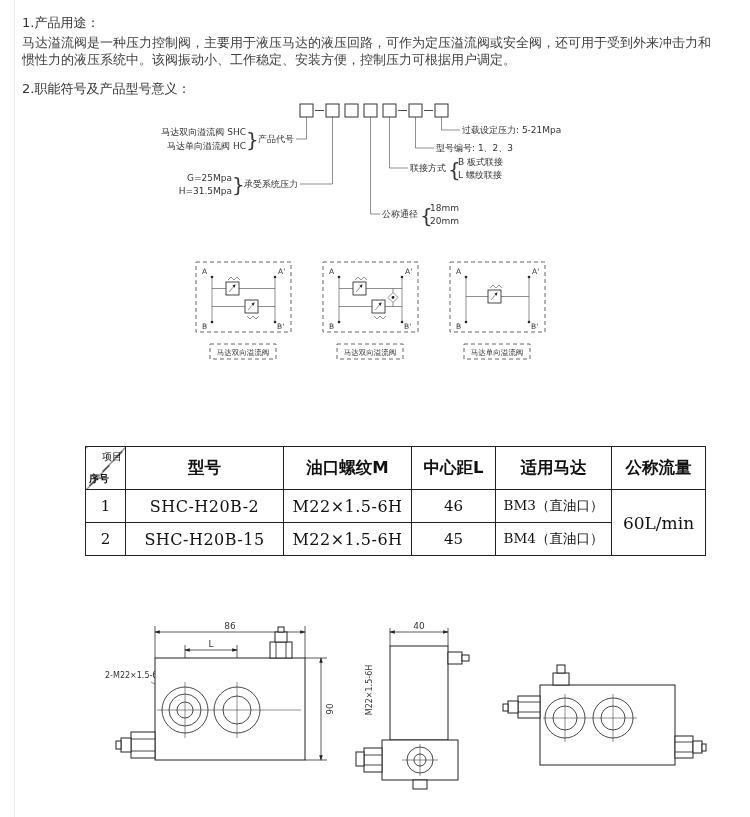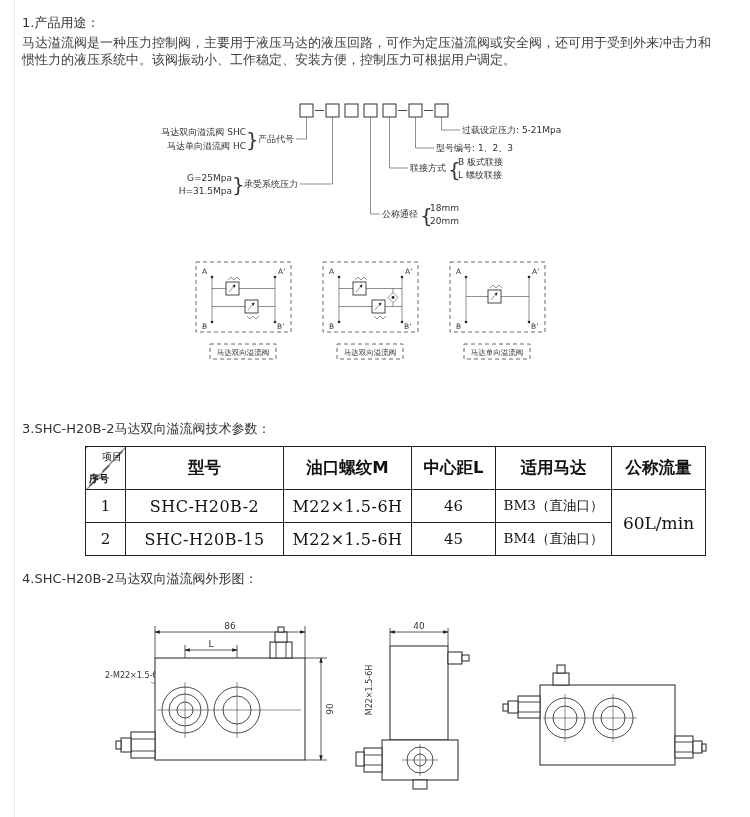--- a/index.html
+++ b/index.html
@@ -40,20 +40,21 @@
 </style>
 </head>
 <body>
 
 <div class="page">
   <div class="frame"></div>
 
   <div class="sec-title" style="top:14px;">1.产品用途：</div>
   <div class="body-text" style="top:34px;">马达溢流阀是一种压力控制阀，主要用于液压马达的液压回路，可作为定压溢流阀或安全阀，还可用于受到外来冲击力和惯性力的液压系统中。该阀振动小、工作稳定、安装方便，控制压力可根据用户调定。</div>
 
+  <div class="sec-title" style="top:80px;">2.职能符号及产品型号意义：</div>
 
   <svg style="left:0; top:96px;" width="750" height="140" viewBox="0 0 750 140">
     <g>
       <rect class="box" x="300" y="8" width="13" height="13"></rect>
       <line class="ln" x1="315" y1="14.5" x2="324" y2="14.5"></line>
       <rect class="box" x="326" y="8" width="13" height="13"></rect>
       <rect class="box" x="345" y="8" width="13" height="13"></rect>
       <rect class="box" x="364" y="8" width="13" height="13"></rect>
       <rect class="box" x="383" y="8" width="13" height="13"></rect>
       <line class="ln" x1="398" y1="14.5" x2="407" y2="14.5"></line>
@@ -167,21 +168,20 @@
       <line class="thin" x1="466" y1="40.5" x2="488" y2="40.5"></line>
       <line class="thin" x1="501" y1="40.5" x2="529" y2="40.5"></line>
       <rect class="ln" x="488" y="34" width="13" height="13" fill="none"></rect>
       <line class="thin" x1="491" y1="44" x2="497" y2="37" marker-end="url(#arrS)"></line>
       <polyline class="thin" points="490,32 493,29 496,32 499,29 502,32"></polyline>
     </g>
     <rect class="dash" x="464" y="88" width="66" height="15"></rect>
     <text class="t75" x="497" y="98.5" text-anchor="middle">马达单向溢流阀</text>
   </svg>
 
-  <div class="sec-title" style="top:420px;">3.SHC-H20B-2马达双向溢流阀技术参数：</div>
 
   <table class="spec">
     <colgroup>
       <col style="width:40px">
         <col style="width:158px">
         <col style="width:128px">
       <col style="width:84px">
         <col style="width:116px">
         <col style="width:94px">
     </colgroup>
@@ -208,21 +208,20 @@
     <tr>
       <td class="c-no">2</td>
       <td class="c-model">SHC-H20B-15</td>
       <td class="c-thread">M22×1.5-6H</td>
       <td class="c-dist">45</td>
       <td class="c-motor">BM4（直油口）</td>
     </tr>
   </tbody>
     </table>
 
-  <div class="sec-title" style="top:570px;">4.SHC-H20B-2马达双向溢流阀外形图：</div>
 
   <svg style="left:103px; top:618px;" width="245" height="170" viewBox="0 0 245 170">
     <defs>
       <marker id="arr1" markerWidth="8" markerHeight="8" refX="6" refY="3" orient="auto-start-reverse">
         <path d="M0,0.8 L7,3 L0,5.2 z" fill="#222"></path>
       </marker>
     </defs>
     <g>
       <line class="dim" x1="52" y1="40" x2="52" y2="8"></line>
       <line class="dim" x1="202" y1="40" x2="202" y2="8"></line>

